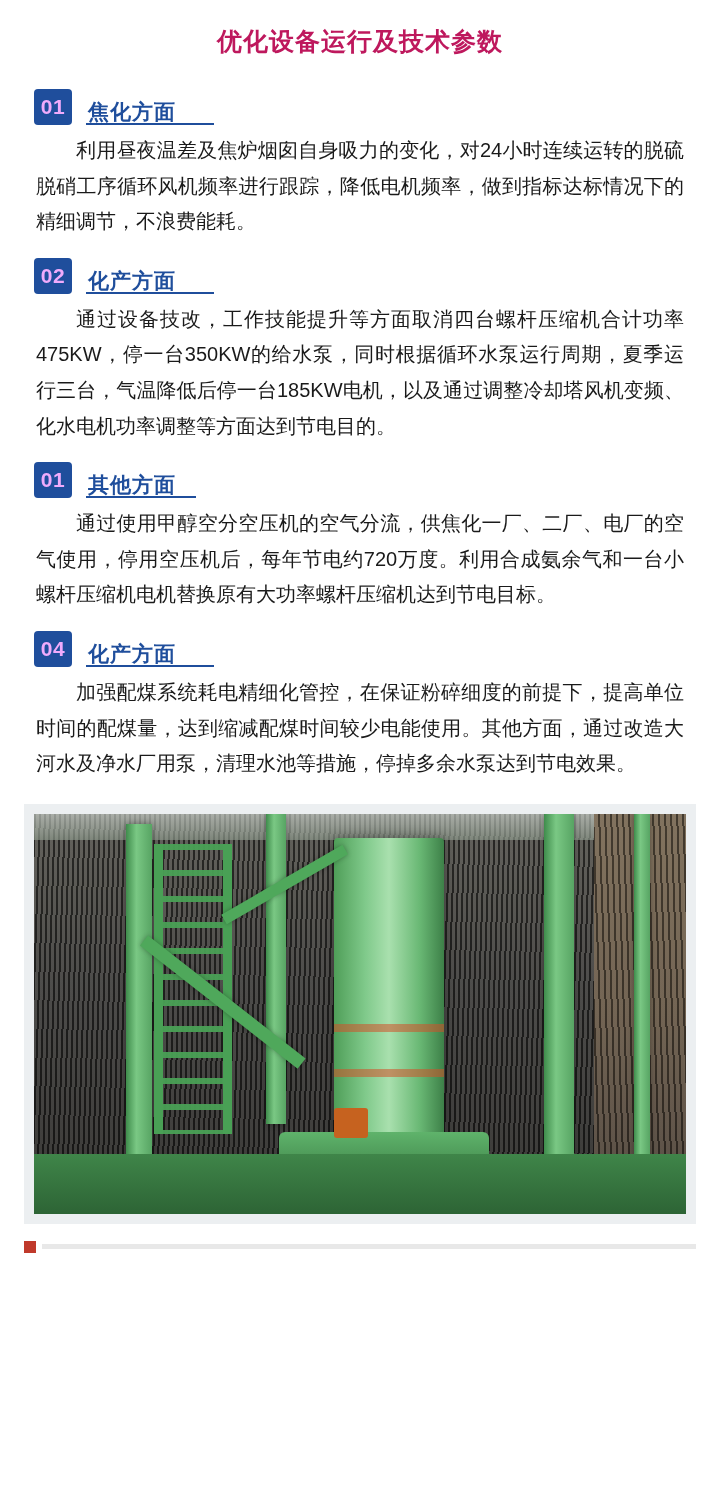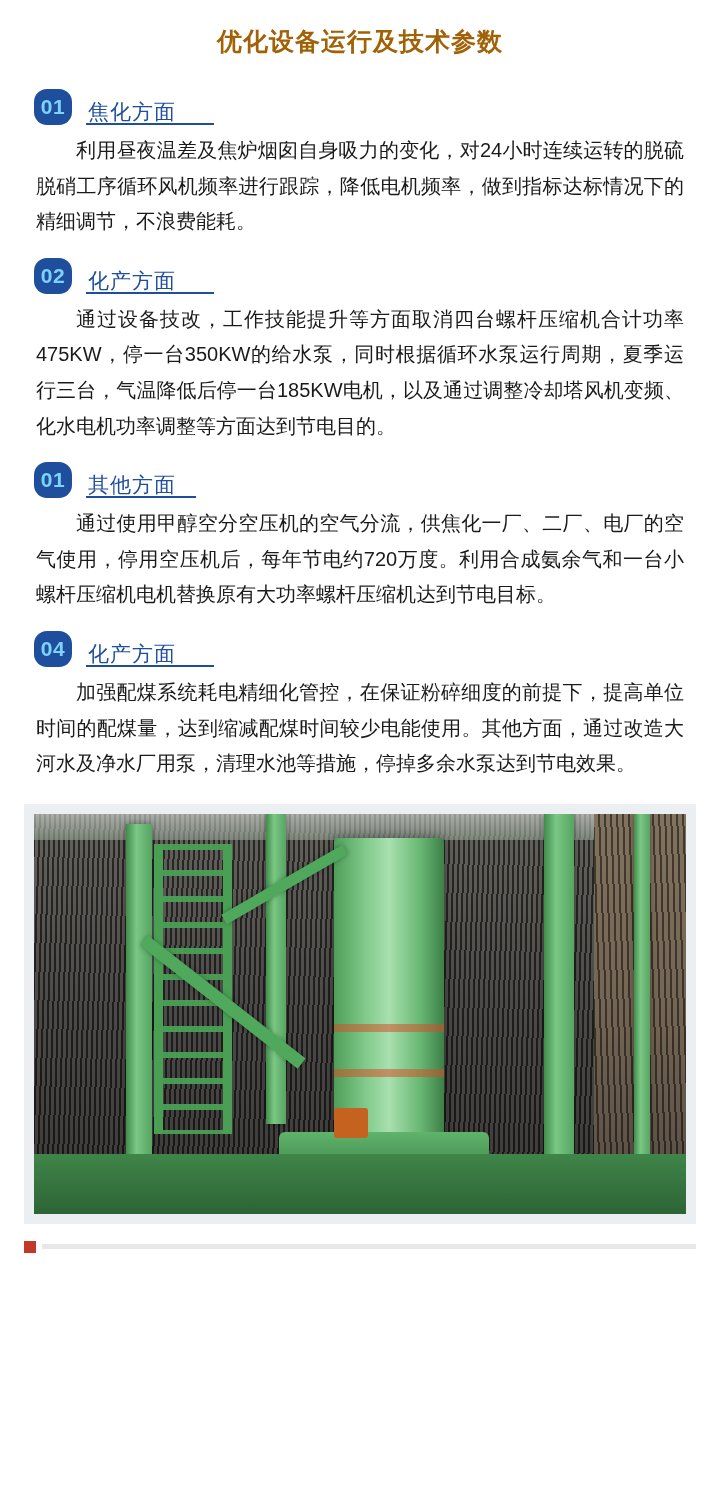--- a/index.html
+++ b/index.html
@@ -18,59 +18,59 @@
     width: 720px;
     min-height: 1488px;
     box-sizing: border-box;
     padding: 0 0 0 0;
     background: #ffffff;
   }
   .doc-title {
     text-align: center;
     font-size: 25px;
     font-weight: bold;
-    color: #a16207;
+    color: #be185d;
     letter-spacing: 1px;
     padding: 24px 0 12px 0;
     line-height: 1.4;
   }
   .section {
     padding: 0 24px;
   }
   .sec-head {
     display: flex;
     align-items: center;
     margin: 16px 0 6px 10px;
     height: 40px;
   }
   .sec-num {
     width: 38px;
     height: 36px;
     background: #1f4e9c;
-    color: #7dd3fc;
+    color: #f0abfc;
     font-size: 21px;
     font-weight: bold;
     display: flex;
     align-items: center;
     justify-content: center;
-    border-radius: 13px;
+    border-radius: 4px;
     flex: none;
     letter-spacing: 0.5px;
   }
   .sec-label-wrap {
     position: relative;
     margin-left: 14px;
     display: flex;
     align-items: flex-end;
     height: 36px;
   }
   .sec-label {
     font-size: 21px;
     color: #1f4e9c;
-    font-weight: normal;
+    font-weight: bold;
     letter-spacing: 1px;
     padding: 0 4px 2px 2px;
     line-height: 1.1;
   }
   .sec-underline {
     position: absolute;
     left: 0;
     bottom: 0;
     height: 2px;
     width: 128px;

